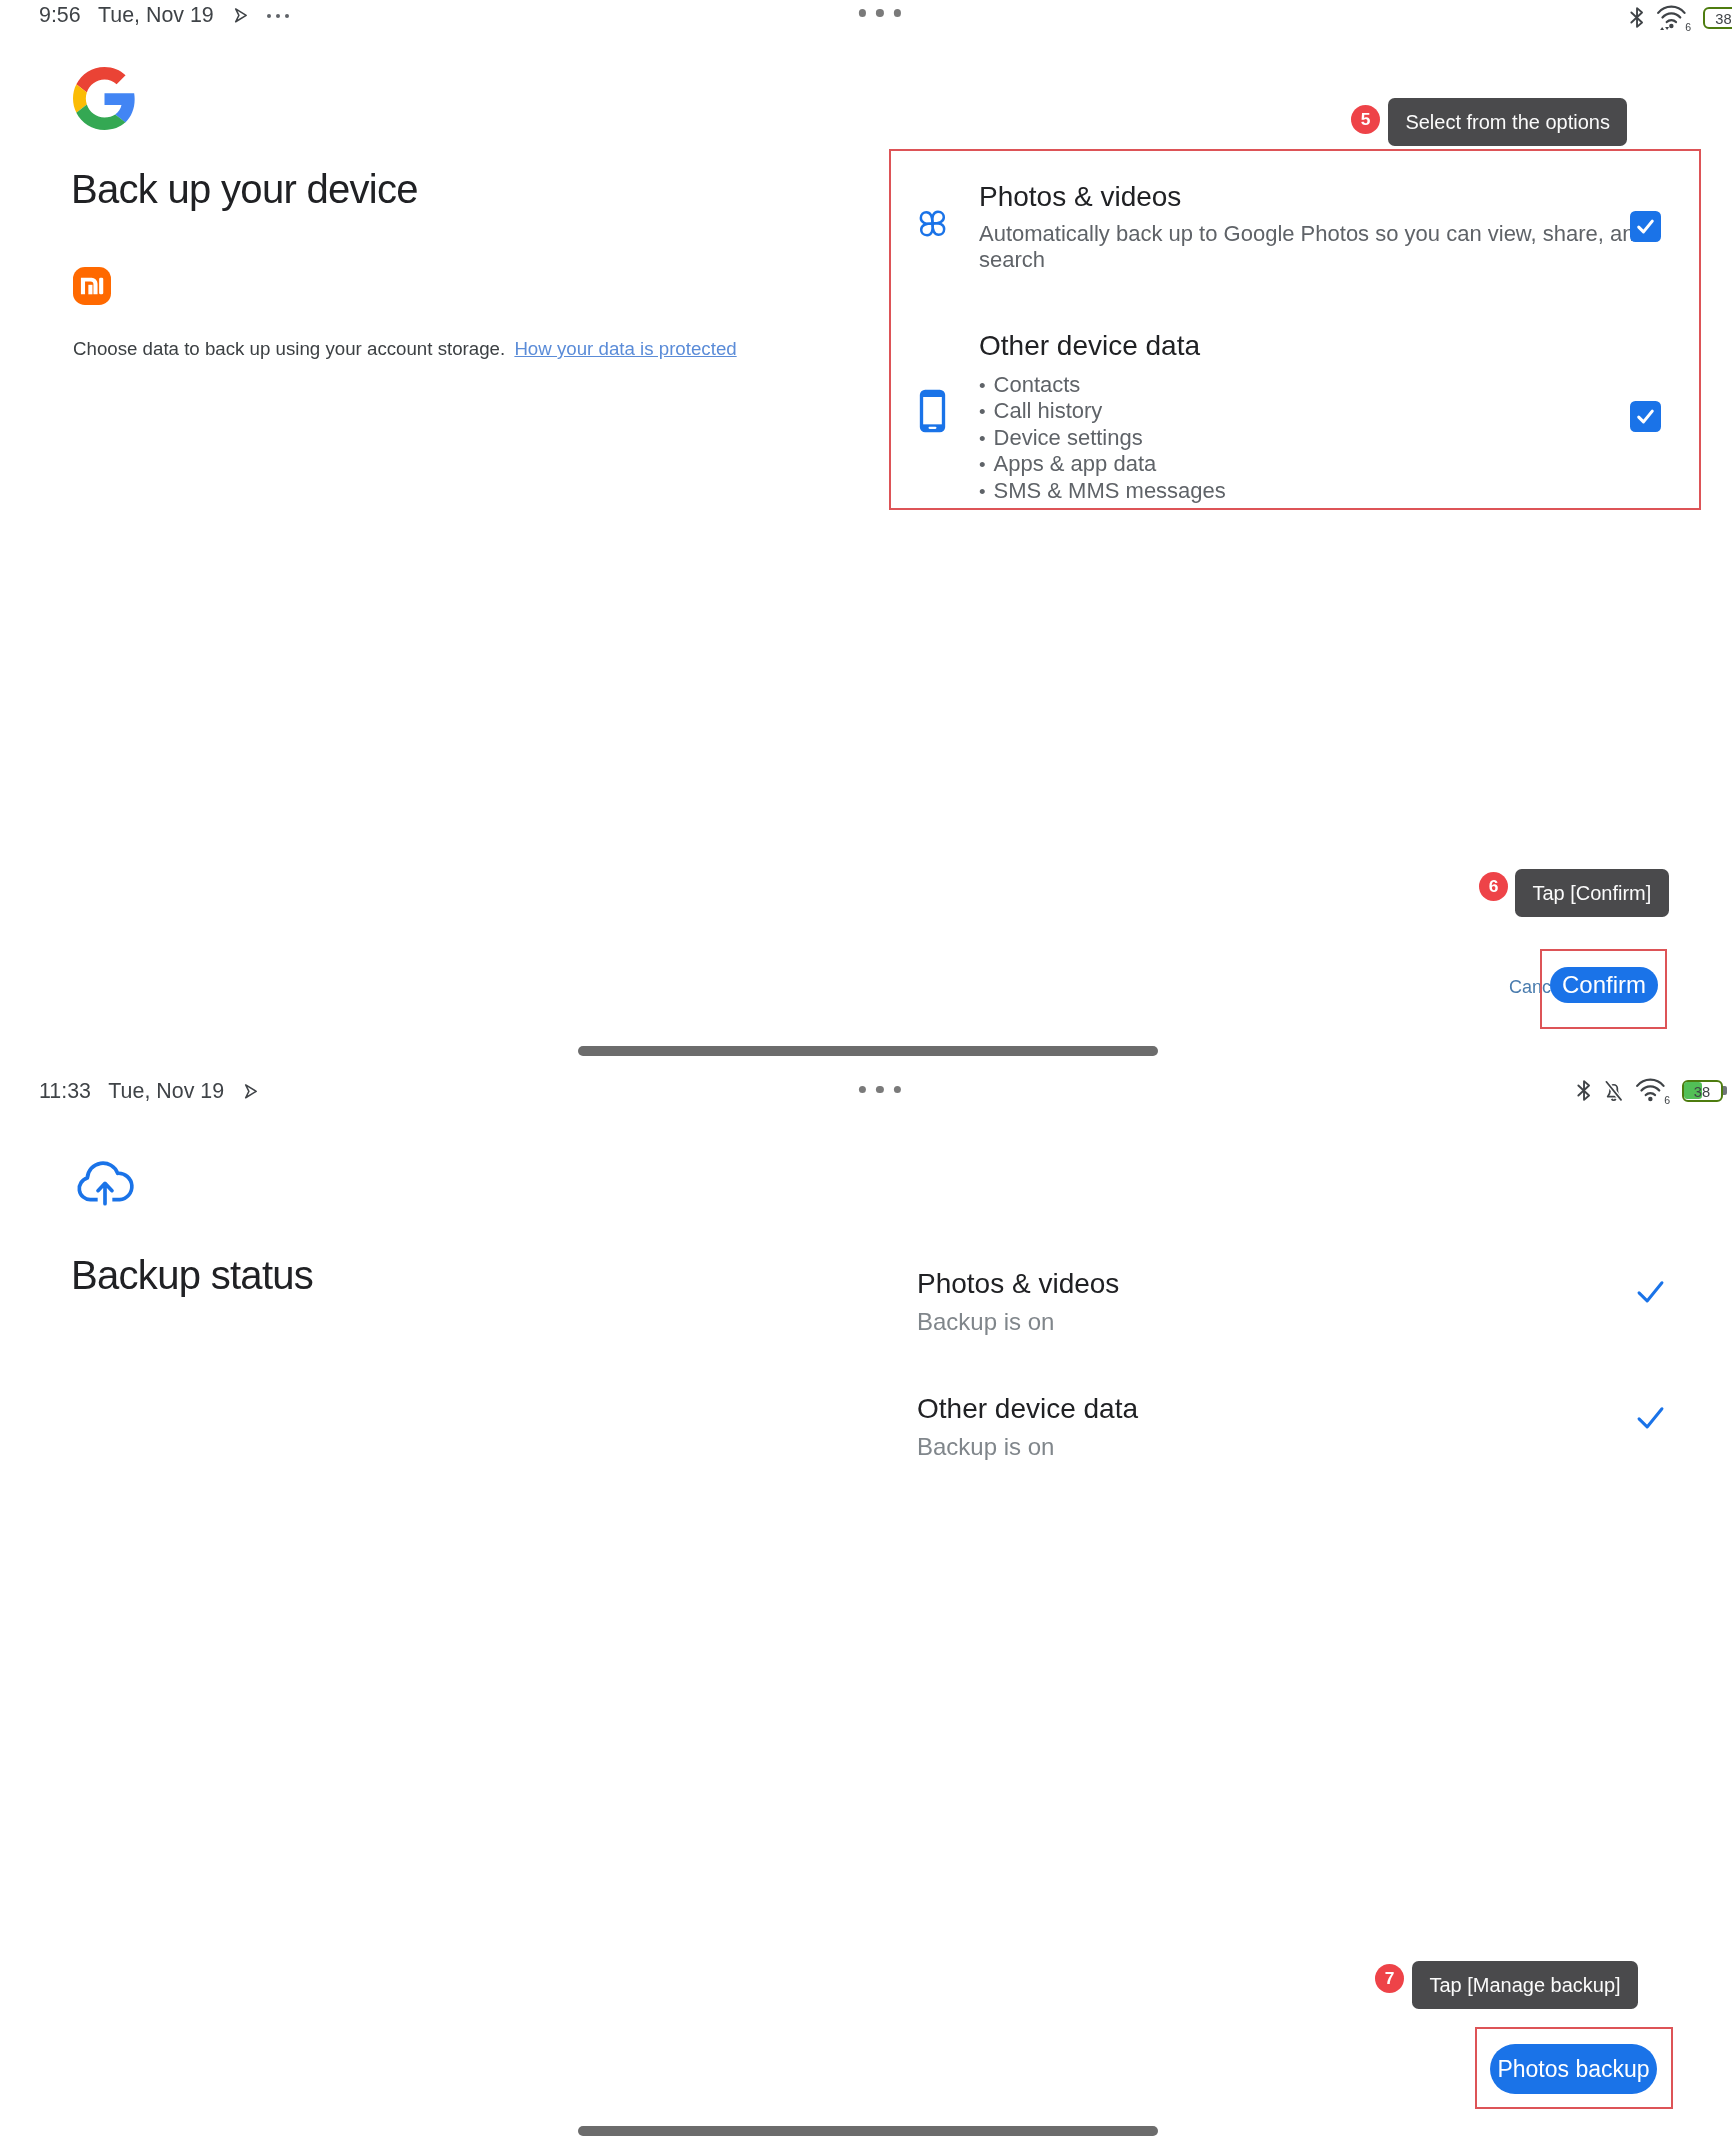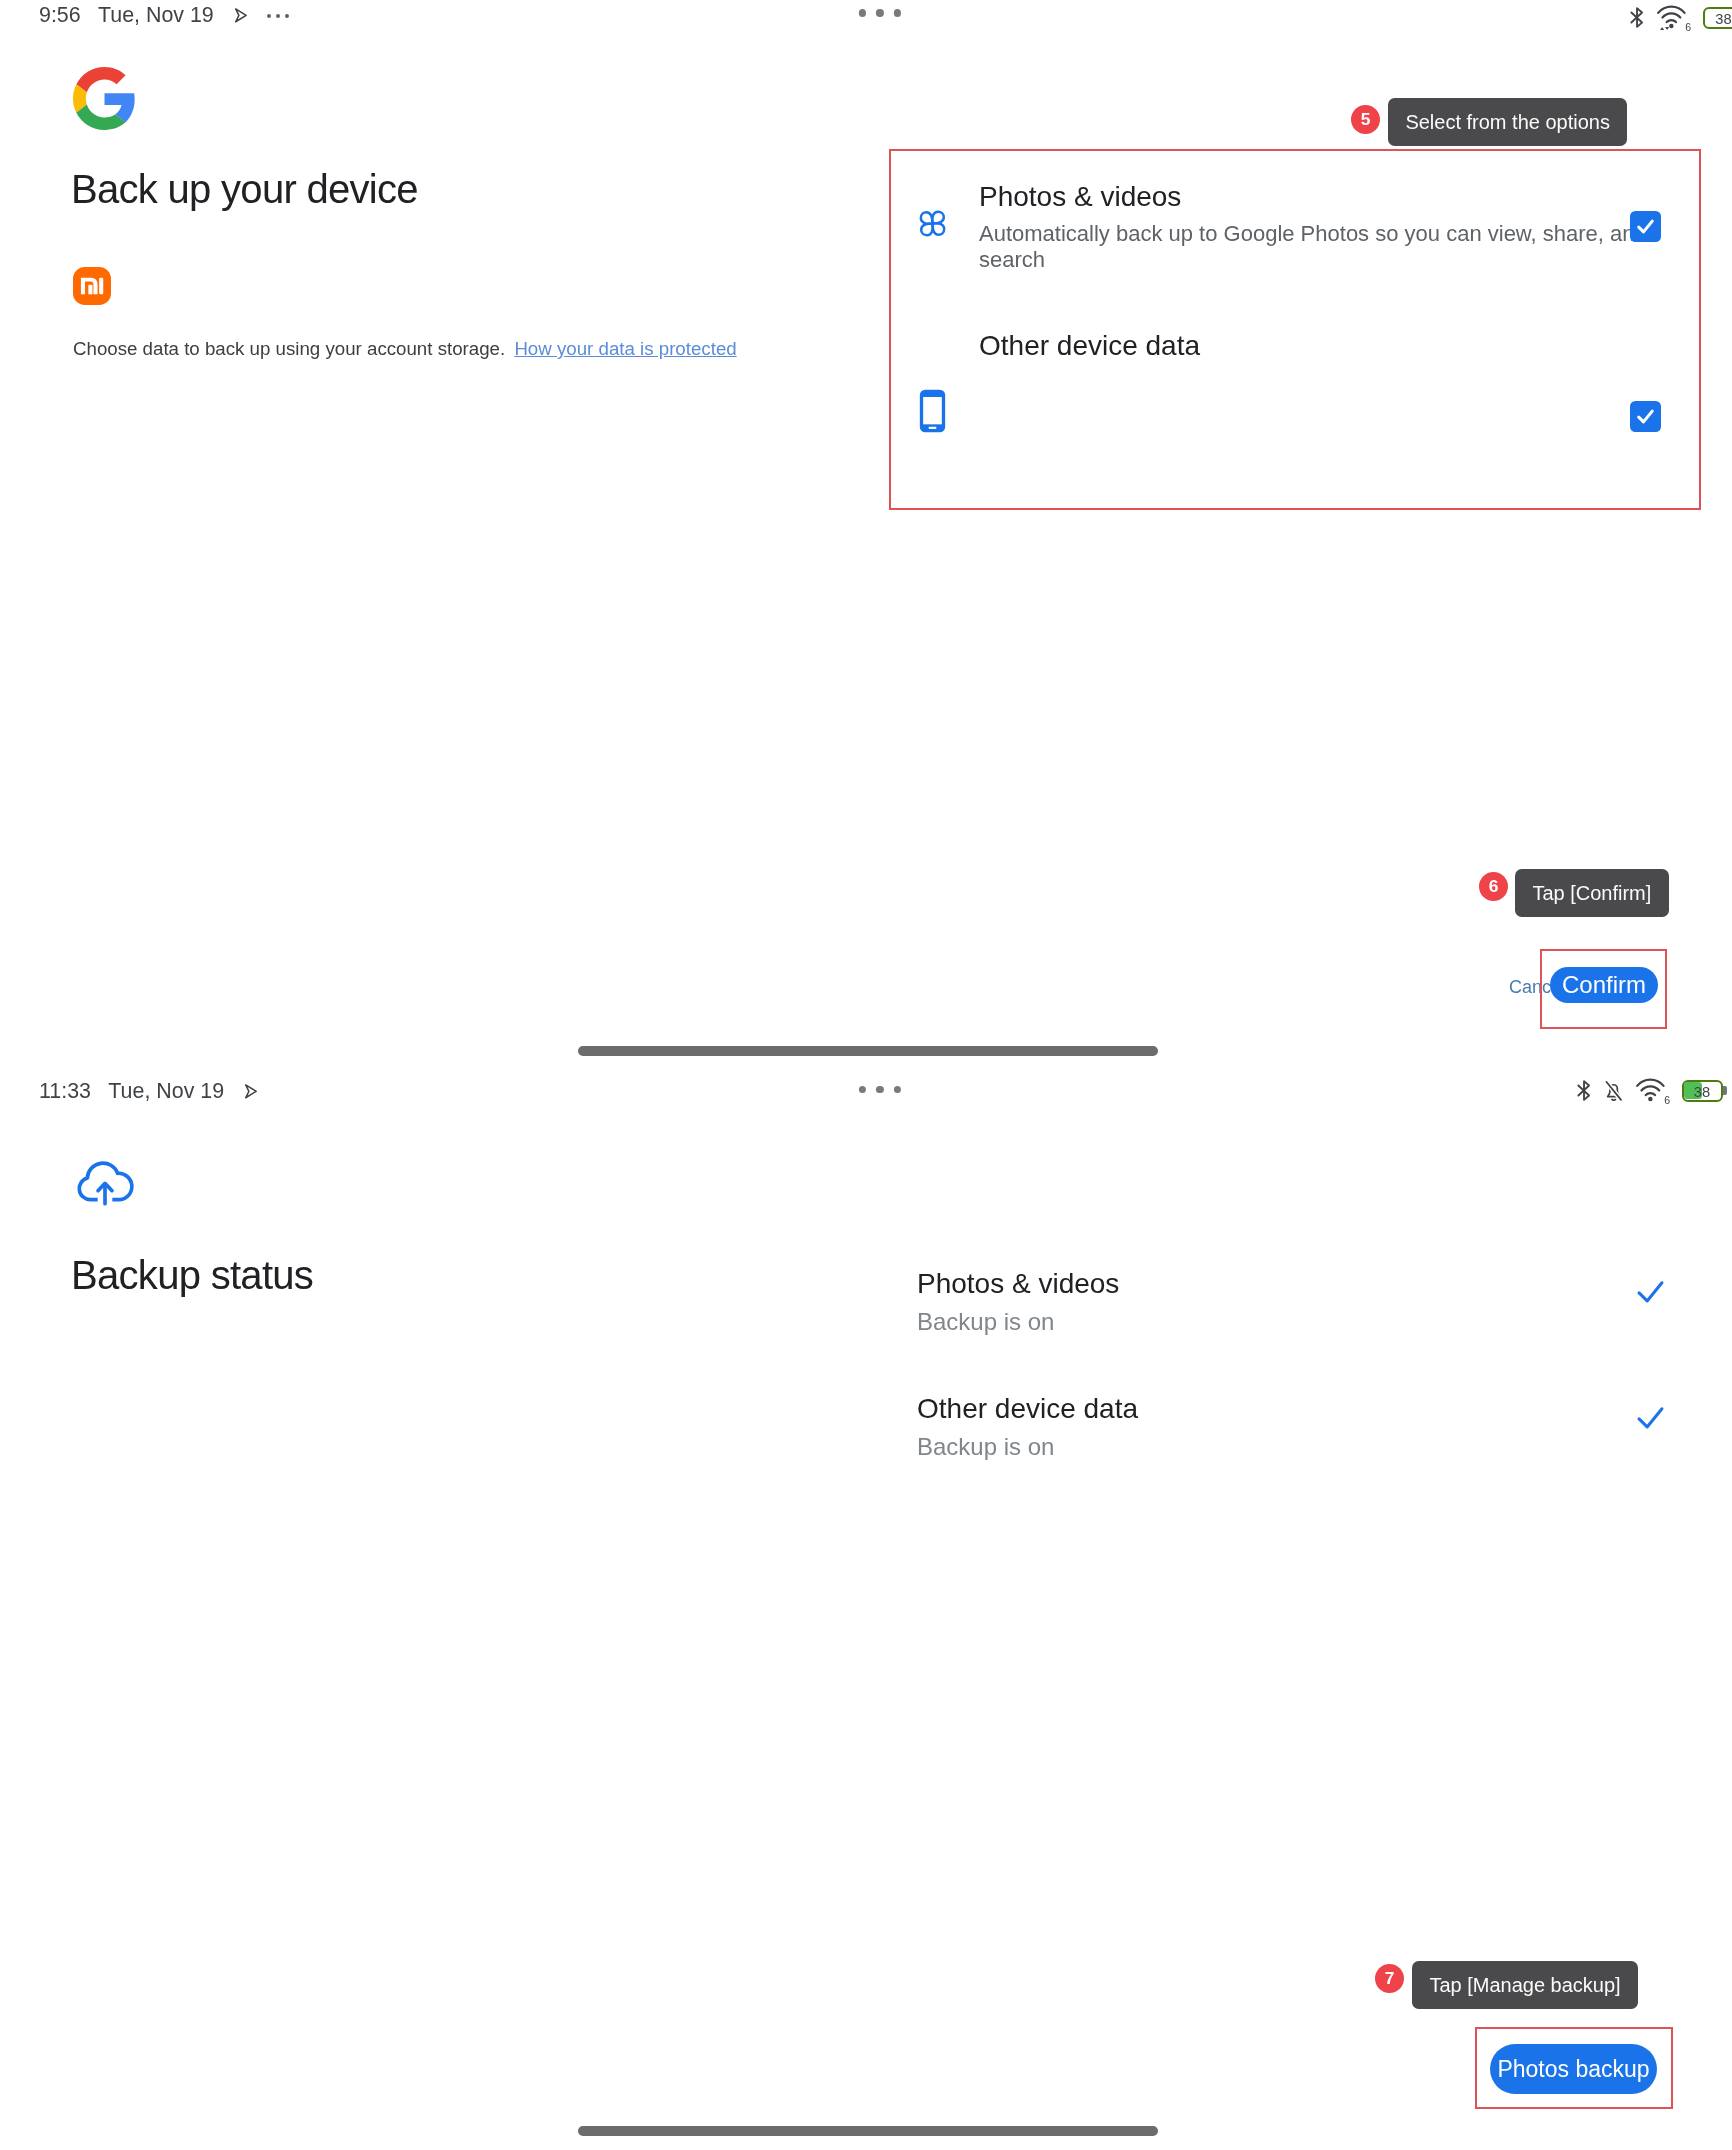--- a/index.html
+++ b/index.html
@@ -150,20 +150,27 @@
   </div>
 
   <span class="blue" style="position:absolute;left:919px;top:389px;">
     <svg width="27" height="44" viewBox="0 0 40 66">
       <rect x="1" y="1" width="38" height="64" rx="8" fill="currentColor"></rect>
       <rect x="6" y="12" width="28" height="41" fill="#fff"></rect>
       <rect x="14" y="56.5" width="12" height="3.5" rx="1.7" fill="#fff"></rect>
     </svg>
   </span>
   <div class="option-title" style="left:979px;top:330px;">Other device data</div>
+  <ul class="bullets" style="left:979px;top:372px;">
+    <li>Contacts</li>
+    <li>Call history</li>
+    <li>Device settings</li>
+    <li>Apps &amp; app data</li>
+    <li>SMS &amp; MMS messages</li>
+  </ul>
   <div class="checkbox" style="left:1630px;top:401px;" role="checkbox" aria-checked="true">
     <svg width="23" height="23" viewBox="0 0 34 34">
         <path d="M7 18 L14 25 L27 9" stroke="#fff" stroke-width="4.5" fill="none" stroke-linecap="round" stroke-linejoin="round"></path>
       </svg>
   </div>
 
   <div class="badge" style="left:1479px;top:872px;">6</div>
   <div class="tooltip" style="left:1515px;top:869px;">Tap [Confirm]</div>
 
   <button class="text-btn" style="left:1461px;top:977px;">Cancel</button>

